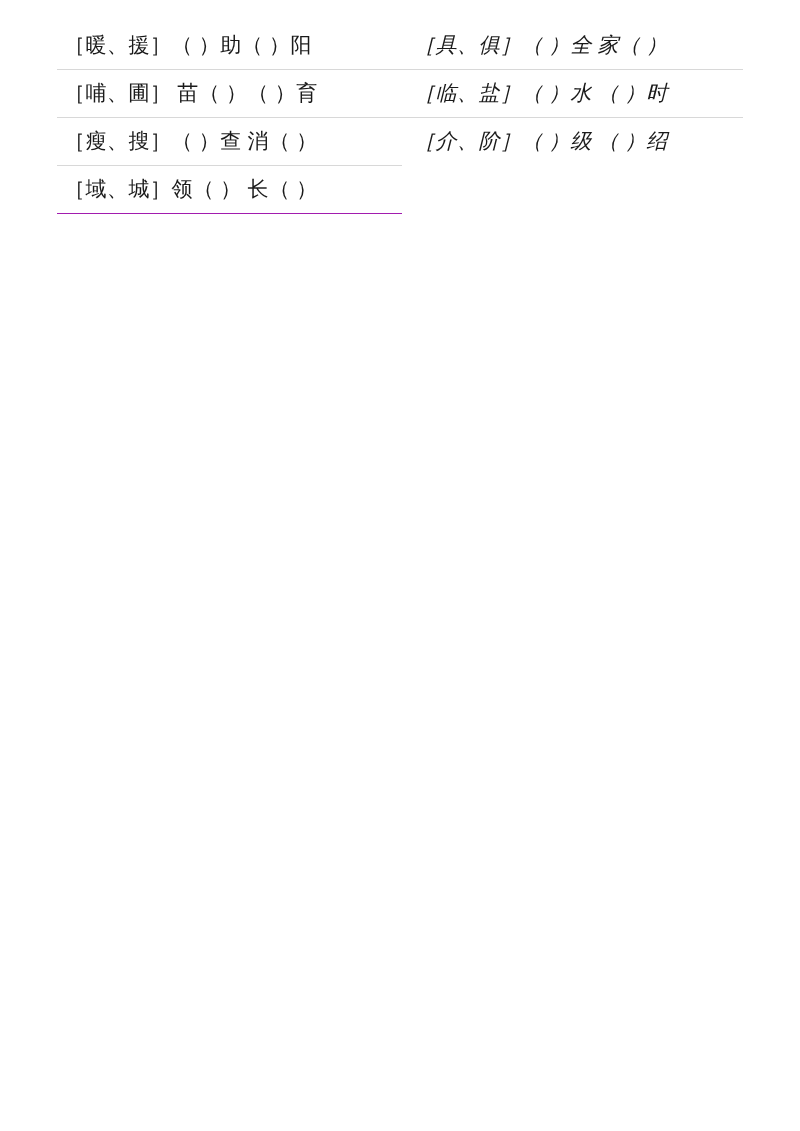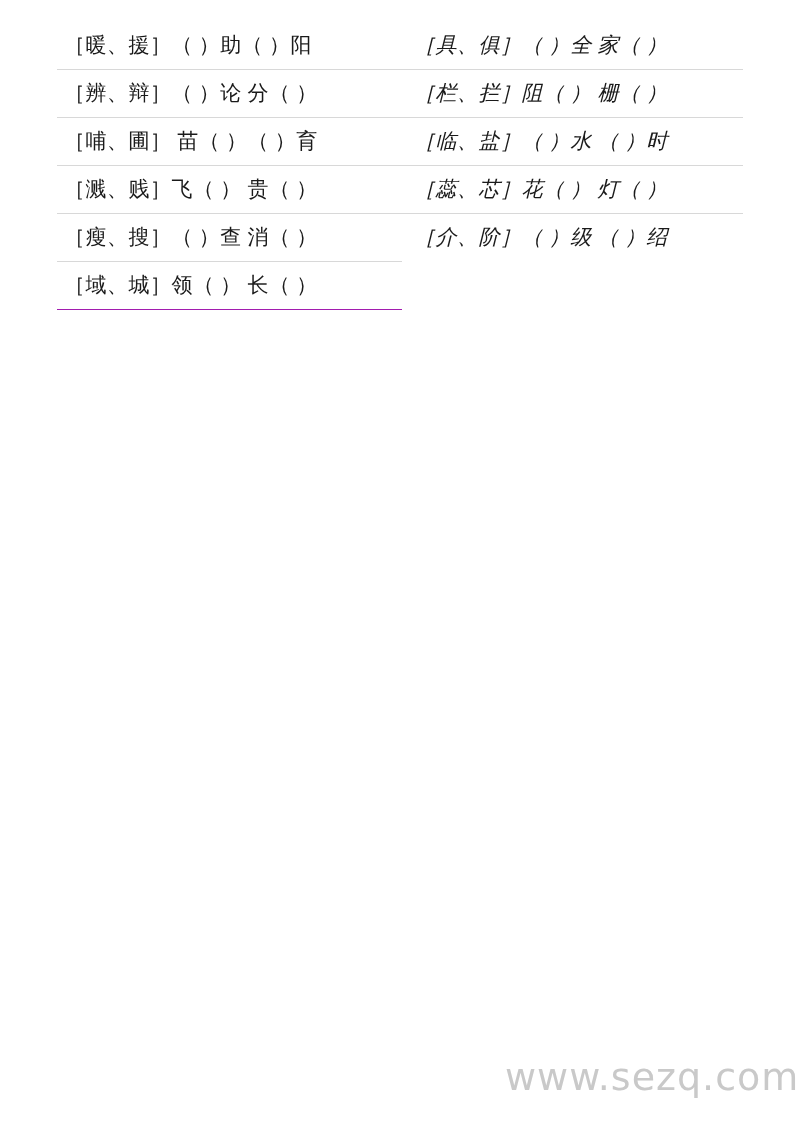--- a/index.html
+++ b/index.html
@@ -87,42 +87,26 @@
     <table class="ws-table">
       <tbody>
         <tr class="row-0">
           <td class="col-left">
             <div class="cell-inner">［暖、援］（        ）助（        ）阳</div>
           </td>
           <td class="col-right">
             <div class="cell-inner">［具、俱］（        ）全  家（        ）</div>
           </td>
         </tr>
-        <tr class="row-1">
-          <td class="col-left">
-            <div class="cell-inner">［辨、辩］（        ）论  分（        ）</div>
-          </td>
-          <td class="col-right">
-            <div class="cell-inner">［栏、拦］阻（        ）  栅（        ）</div>
-          </td>
-        </tr>
         <tr class="row-2">
           <td class="col-left">
             <div class="cell-inner">［哺、圃］  苗（        ）（        ）育</div>
           </td>
           <td class="col-right">
             <div class="cell-inner">［临、盐］（        ）水 （        ）时</div>
-          </td>
-        </tr>
-        <tr class="row-3">
-          <td class="col-left">
-            <div class="cell-inner">［溅、贱］飞（        ）  贵（        ）</div>
-          </td>
-          <td class="col-right">
-            <div class="cell-inner">［蕊、芯］花（        ）  灯（        ）</div>
           </td>
         </tr>
         <tr class="row-4 row-5">
           <td class="col-left">
             <div class="cell-inner">［瘦、搜］（        ）查  消（        ）</div>
           </td>
           <td class="col-right">
             <div class="cell-inner">［介、阶］（        ）级 （        ）绍</div>
           </td>
         </tr>
@@ -131,15 +115,14 @@
             <div class="cell-inner">［域、城］领（        ）  长（        ）</div>
           </td>
           <td class="col-right">
             <div class="cell-inner"></div>
           </td>
         </tr>
       </tbody>
     </table>
   </div>
 
-  <div class="watermark">www.sezq.com</div>
 
 </div>
 
 </body></html>

